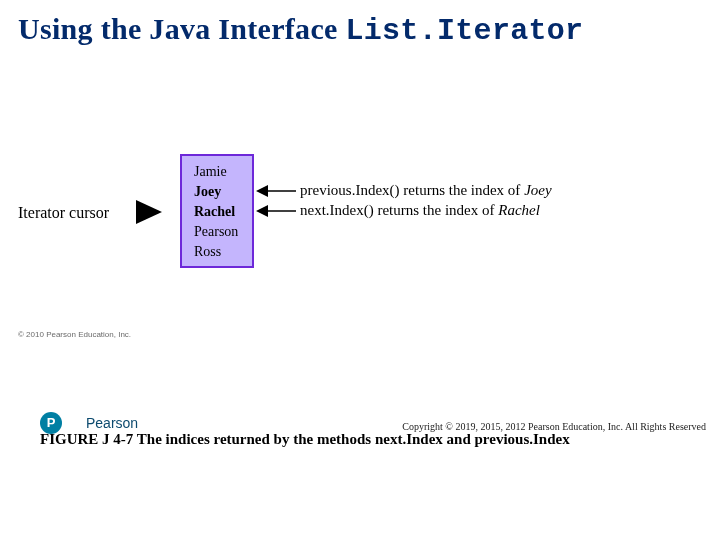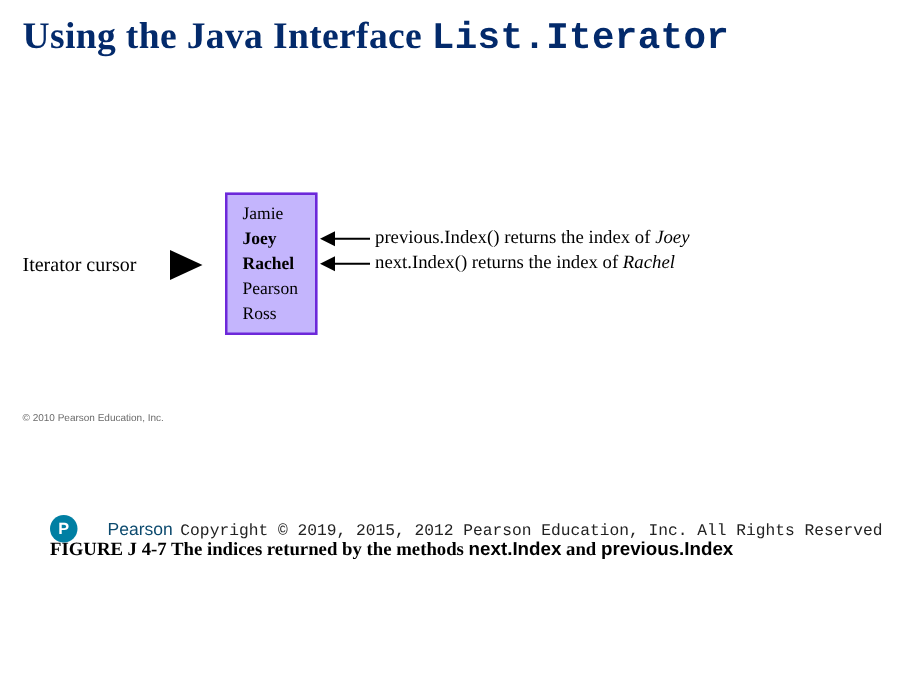--- a/index.html
+++ b/index.html
@@ -3,24 +3,24 @@
 <meta charset="utf-8">
 <style>
   * { box-sizing: border-box; margin: 0; padding: 0; }
   html, body { width: 720px; height: 540px; background: #fff; font-family: "Times New Roman", Times, serif; color: #000; }
   .slide { position: relative; width: 720px; height: 444px; }
   .title { position: absolute; left: 18px; top: 12px; font-size: 30px; font-weight: bold; color: #032a6b; letter-spacing: 0.3px; white-space: nowrap; }
   .title .code { font-family: "Courier New", Courier, monospace; font-weight: bold; }
   .figwrap { position: absolute; left: 18px; top: 150px; width: 684px; height: 180px; }
   .copysmall { position: absolute; left: 18px; top: 330px; font-size: 8px; color: #6b6b6b; font-family: Arial, sans-serif; }
   .caption { position: absolute; left: 40px; top: 430px; width: 640px; font-size: 15px; font-weight: bold; line-height: 1.3; }
-  .caption .code { font-family: Liberation Sans, sans-serif; font-weight: bold; }
+  .caption .code { font-family: Liberation Serif, serif; font-weight: bold; }
   .footer { position: absolute; left: 0; right: 0; bottom: 10px; }
   .footer .logo { position: absolute; left: 40px; bottom: 0; }
-  .footer .copy { position: absolute; right: 14px; bottom: 2px; font-size: 13px; font-family: Liberation Mono, monospace; color: #222; }
+  .footer .copy { position: absolute; right: 14px; bottom: 2px; font-size: 10px; font-family: Liberation Serif, serif; color: #222; }
   .logo-circle { display:inline-block; width:22px; height:22px; border-radius:50%; background:#007fa3; color:#fff; text-align:center; line-height:22px; font-family:Arial,sans-serif; font-weight:bold; font-size:13px; vertical-align:middle; }
   .logo-text { display:inline-block; vertical-align:middle; margin-left:20px; font-family:Arial,sans-serif; font-size:14px; color:#0c4a6e; }
   
   .cursorlabel { position:absolute; left:0; top:54px; font-size:16px;text-align:center; }
   .arrowR { position:absolute; }
   .arrowR svg { display:block; }
   .listbox { position:absolute; left:162px; top:4px; width:74px; height:114px; border:2px solid #6d28d9; background:#c4b5fd; padding:6px 12px; }
   .listbox div { font-size:14px; line-height:20px; }
   .bold { font-weight:bold; }
   .arrowL { position:absolute; }

